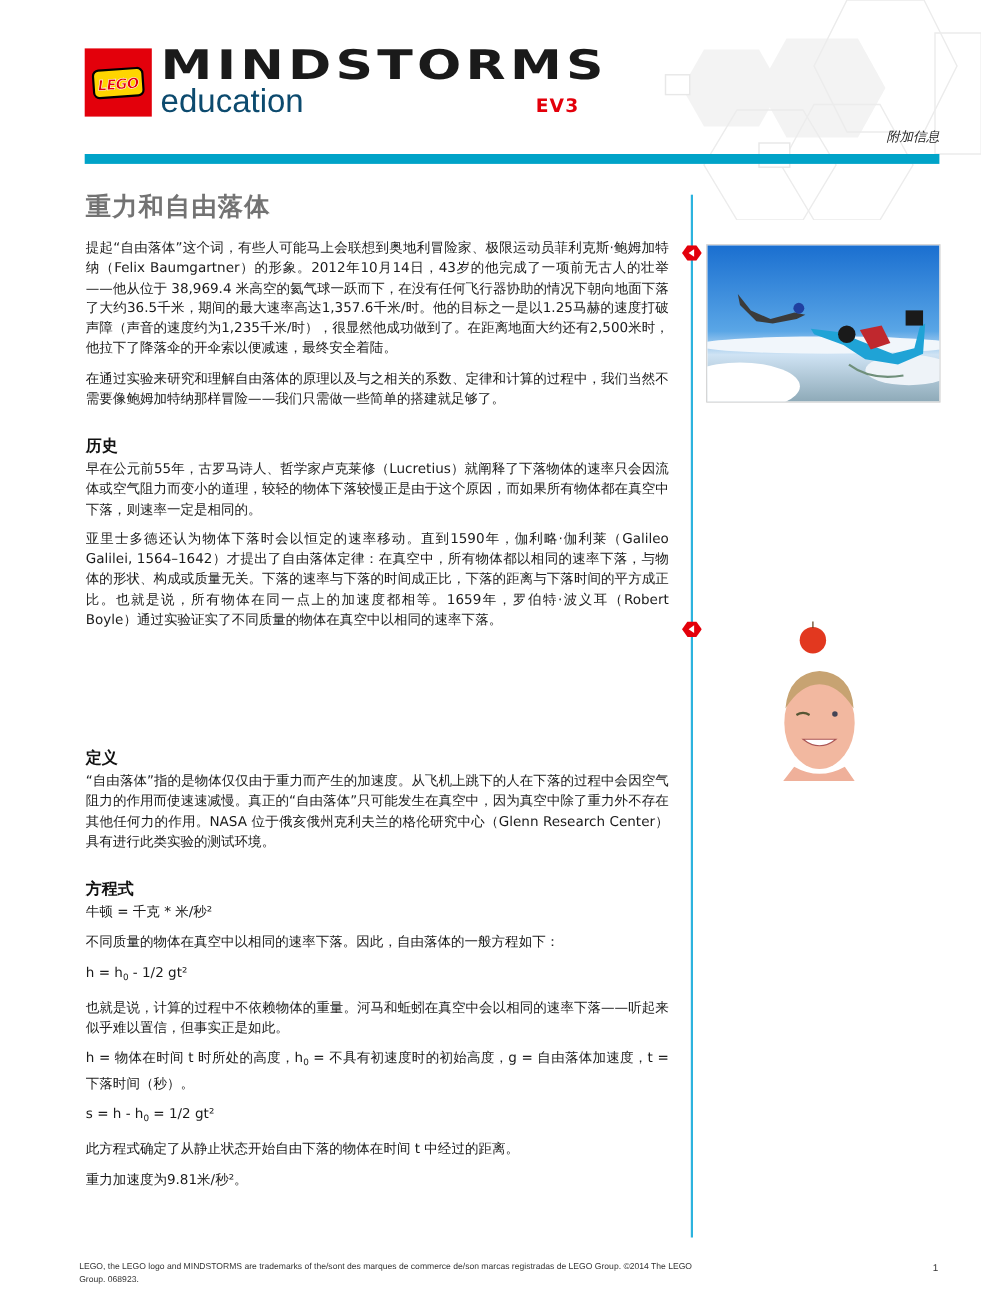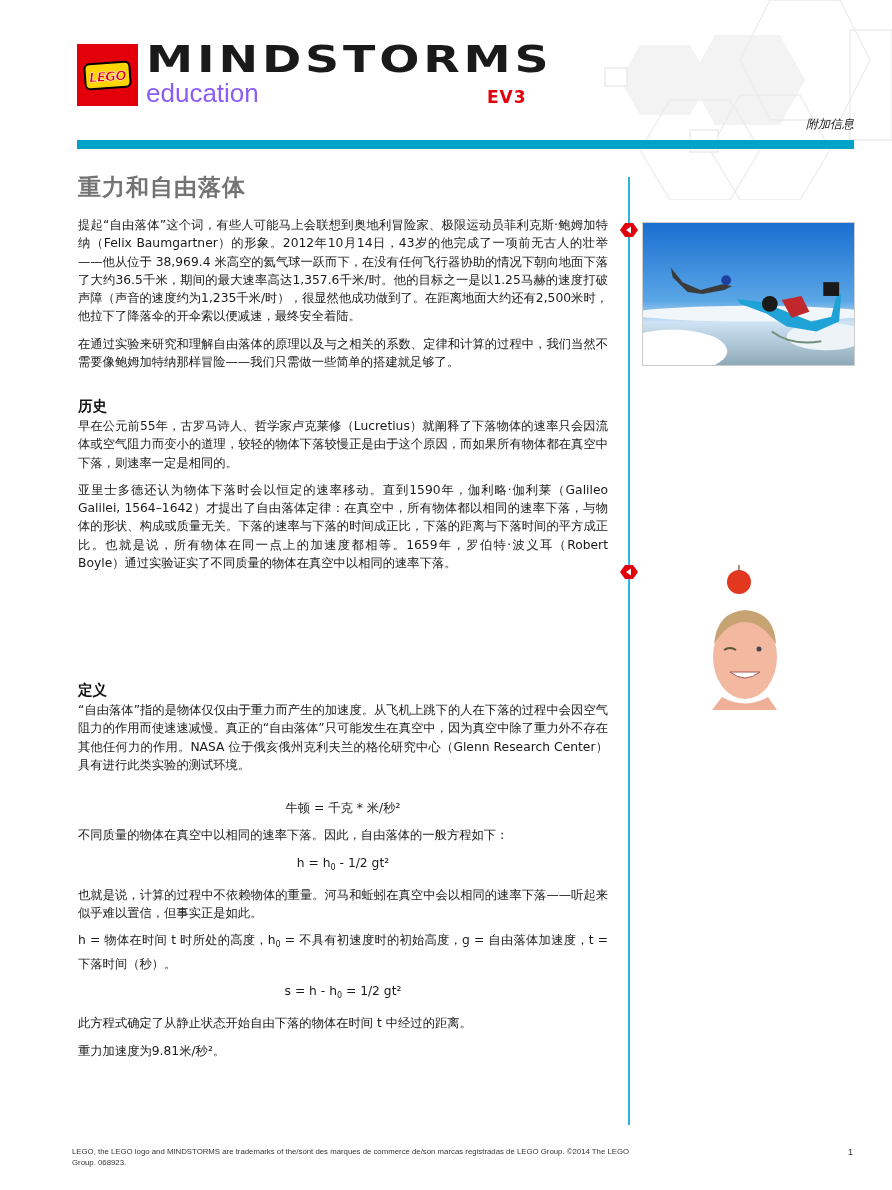--- a/index.html
+++ b/index.html
@@ -6,35 +6,35 @@
   html, body { width: 892px; height: 1190px; background: #ffffff; overflow: hidden; }
   body { position: relative; font-family: "DejaVu Sans", "Liberation Sans", sans-serif; color: #1a1a1a; }
 
   .hex-bg { position: absolute; left: 560px; top: 0; width: 332px; height: 200px; }
 
   .logo { position: absolute; left: 77px; top: 44px; width: 460px; height: 62px; }
   .lego-box { position: absolute; left: 0; top: 0; width: 61px; height: 62px; background: #e3000b; display: flex; align-items: center; justify-content: center; }
   .lego-inner { background: #ffd500; border: 2px solid #000; border-radius: 6px; padding: 2px 3px; transform: rotate(-4deg); }
   .lego-text { font-family: "DejaVu Sans", sans-serif; font-weight: bold; font-style: italic; font-size: 13px; color: #e3000b; letter-spacing: -0.5px; -webkit-text-stroke: 0.5px #fff; }
   .mind { position: absolute; left: 69px; top: -6px; font-family: "DejaVu Sans", sans-serif; font-weight: bold; font-size: 37px; letter-spacing: 3px; color: #1a1a1a; transform: scaleX(1.28); transform-origin: left top; }
-  .edu { position: absolute; left: 69px; top: 36px; font-family: "Liberation Sans", sans-serif; font-size: 26px; color: #8b5cf6; line-height: 26px; }
+  .edu { position: absolute; left: 69px; top: 36px; font-family: "Liberation Sans", sans-serif; font-size: 30px; color: #0c4a6e; line-height: 26px; }
   .ev3 { position: absolute; left: 410px; top: 43px; font-family: "DejaVu Sans", sans-serif; font-weight: bold; font-size: 17px; color: #e3000b; letter-spacing: 1px; }
 
   .section-tag { position: absolute; right: 38px; top: 116px; font-size: 12px; color: #222; font-family: "DejaVu Sans", sans-serif; font-style: italic; }
   .top-bar { position: absolute; left: 77px; top: 140px; width: 777px; height: 9px; background: #00a3c8; }
 
   .vline { position: absolute; left: 628px; top: 177px; width: 2px; height: 948px; background: #2cb3de; }
   .marker { position: absolute; left: 620px; width: 18px; height: 14px; }
 
   .title { position: absolute; left: 78px; top: 172px; font-size: 23px; font-weight: bold; color: #737373; letter-spacing: 1px; }
 
   .content { position: absolute; left: 78px; width: 530px; font-size: 12.3px; line-height: 18.3px; color: #1a1a1a; text-align: justify; }
   .content p { margin-bottom: 9px; }
   .content h2 { font-size: 14.5px; font-weight: bold; color: #111; margin: 0 0 1px 0; line-height: 20px; }
-  .content .eq { text-align: center; margin-bottom: 9px; }
+  .content .eq { margin-bottom: 9px; }
   .content b { font-weight: bold; }
   sub { font-size: 8px; vertical-align: -3px; }
 
   .photo-sky { position: absolute; left: 642px; top: 222px; width: 213px; height: 144px; border: 1px solid #ccc; overflow: hidden; }
   .photo-head { position: absolute; left: 642px; top: 562px; width: 210px; height: 148px; }
 
   .footer { position: absolute; left: 72px; top: 1146px; width: 560px; font-size: 7.8px; line-height: 11px; color: #333; font-family: Liberation Sans, sans-serif; }
   .page-num { position: absolute; left: 848px; top: 1147px; font-size: 9px; color: #333; font-family: "Liberation Sans", sans-serif; }
 </style>
 </head>
@@ -89,20 +89,21 @@
   <p>早在公元前55年，古罗马诗人、哲学家卢克莱修（Lucretius）就阐释了下落物体的速率只会因流体或空气阻力而变小的道理，较轻的物体下落较慢正是由于这个原因，而如果所有物体都在真空中下落，则速率一定是相同的。</p>
   <p>亚里士多德还认为物体下落时会以恒定的速率移动。直到1590年，伽利略·伽利莱（Galileo Galilei, 1564–1642）才提出了自由落体定律：在真空中，所有物体都以相同的速率下落，与物体的形状、构成或质量无关。下落的速率与下落的时间成正比，下落的距离与下落时间的平方成正比。也就是说，所有物体在同一点上的加速度都相等。1659年，罗伯特·波义耳（Robert Boyle）通过实验证实了不同质量的物体在真空中以相同的速率下落。</p>
 </div>
 
 <div class="content" style="top:680px">
   <h2>定义</h2>
   <p>“自由落体”指的是物体仅仅由于重力而产生的加速度。从飞机上跳下的人在下落的过程中会因空气阻力的作用而使速速减慢。真正的“自由落体”只可能发生在真空中，因为真空中除了重力外不存在其他任何力的作用。NASA 位于俄亥俄州克利夫兰的格伦研究中心（Glenn Research Center）具有进行此类实验的测试环境。</p>
 </div>
 
 <div class="content" style="top:799px">
+  <h2>方程式</h2>
   <p class="eq">牛顿 = 千克 * 米/秒²</p>
   <p>不同质量的物体在真空中以相同的速率下落。因此，自由落体的一般方程如下：</p>
   <p class="eq"><span>h = h</span><sub>0</sub><span> - 1/2 gt²</span></p>
   <p>也就是说，计算的过程中不依赖物体的重量。河马和蚯蚓在真空中会以相同的速率下落——听起来似乎难以置信，但事实正是如此。</p>
   <p><span>h = 物体在时间 t 时所处的高度，h</span><sub>0</sub><span> = 不具有初速度时的初始高度，g = 自由落体加速度，t = 下落时间（秒）。</span></p>
   <p class="eq"><span>s = h - h</span><sub>0</sub><span> = 1/2 gt²</span></p>
   <p>此方程式确定了从静止状态开始自由下落的物体在时间 t 中经过的距离。</p>
   <p>重力加速度为9.81米/秒²。</p>
 </div>
 

